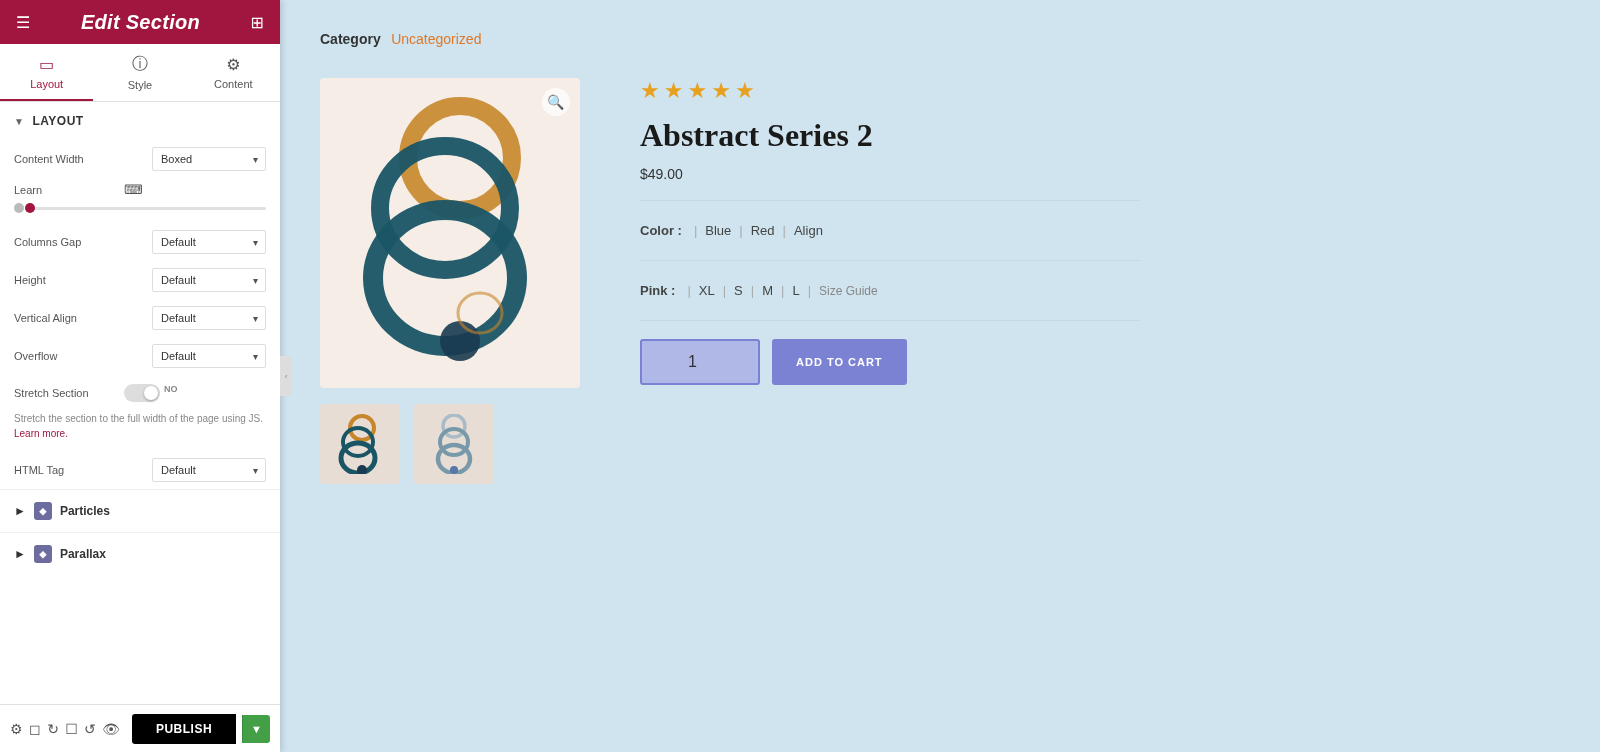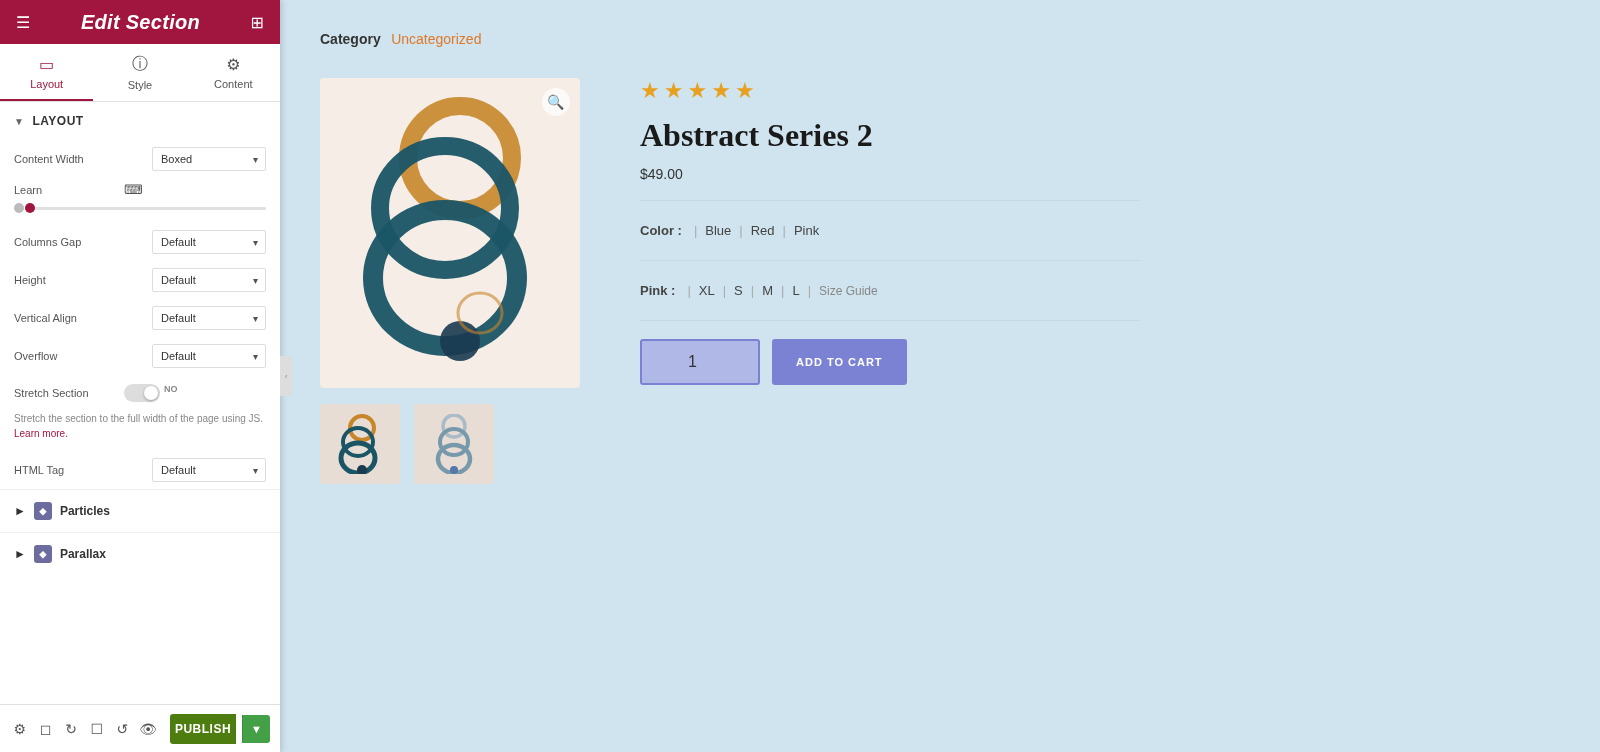--- a/index.html
+++ b/index.html
@@ -288,25 +288,25 @@
       height: 28px;
       display: flex;
       align-items: center;
       justify-content: center;
       cursor: pointer;
       color: #555;
       font-size: 14px;
       border-radius: 3px;
     }
     .publish-btn {
-      background: #4d7c0f;
+      background: #000000;
       color: #fff;
       border: none;
       border-radius: 3px 0 0 3px;
-      padding: 8px 5px;
+      padding: 8px 24px;
       font-size: 12px;
       font-weight: 700;
       cursor: pointer;
       letter-spacing: 0.5px;
     }
     .publish-arrow {
       background: #43a047;
       color: #fff;
       border: none;
       border-radius: 0 3px 3px 0;
@@ -739,21 +739,21 @@
 
       <hr class="divider">
 
       <div class="attr-row">
         <span class="attr-label">Color :</span>
         <span class="attr-sep">|</span>
         <span class="attr-val">Blue</span>
         <span class="attr-sep">|</span>
         <span class="attr-val">Red</span>
         <span class="attr-sep">|</span>
-        <span class="attr-val">Pink</span>
+        <span class="attr-val">Align</span>
       </div>
 
       <hr class="divider">
 
       <div class="attr-row">
         <span class="attr-label">Pink :</span>
         <span class="attr-sep">|</span>
         <span class="attr-val">XL</span>
         <span class="attr-sep">|</span>
         <span class="attr-val">S</span>

